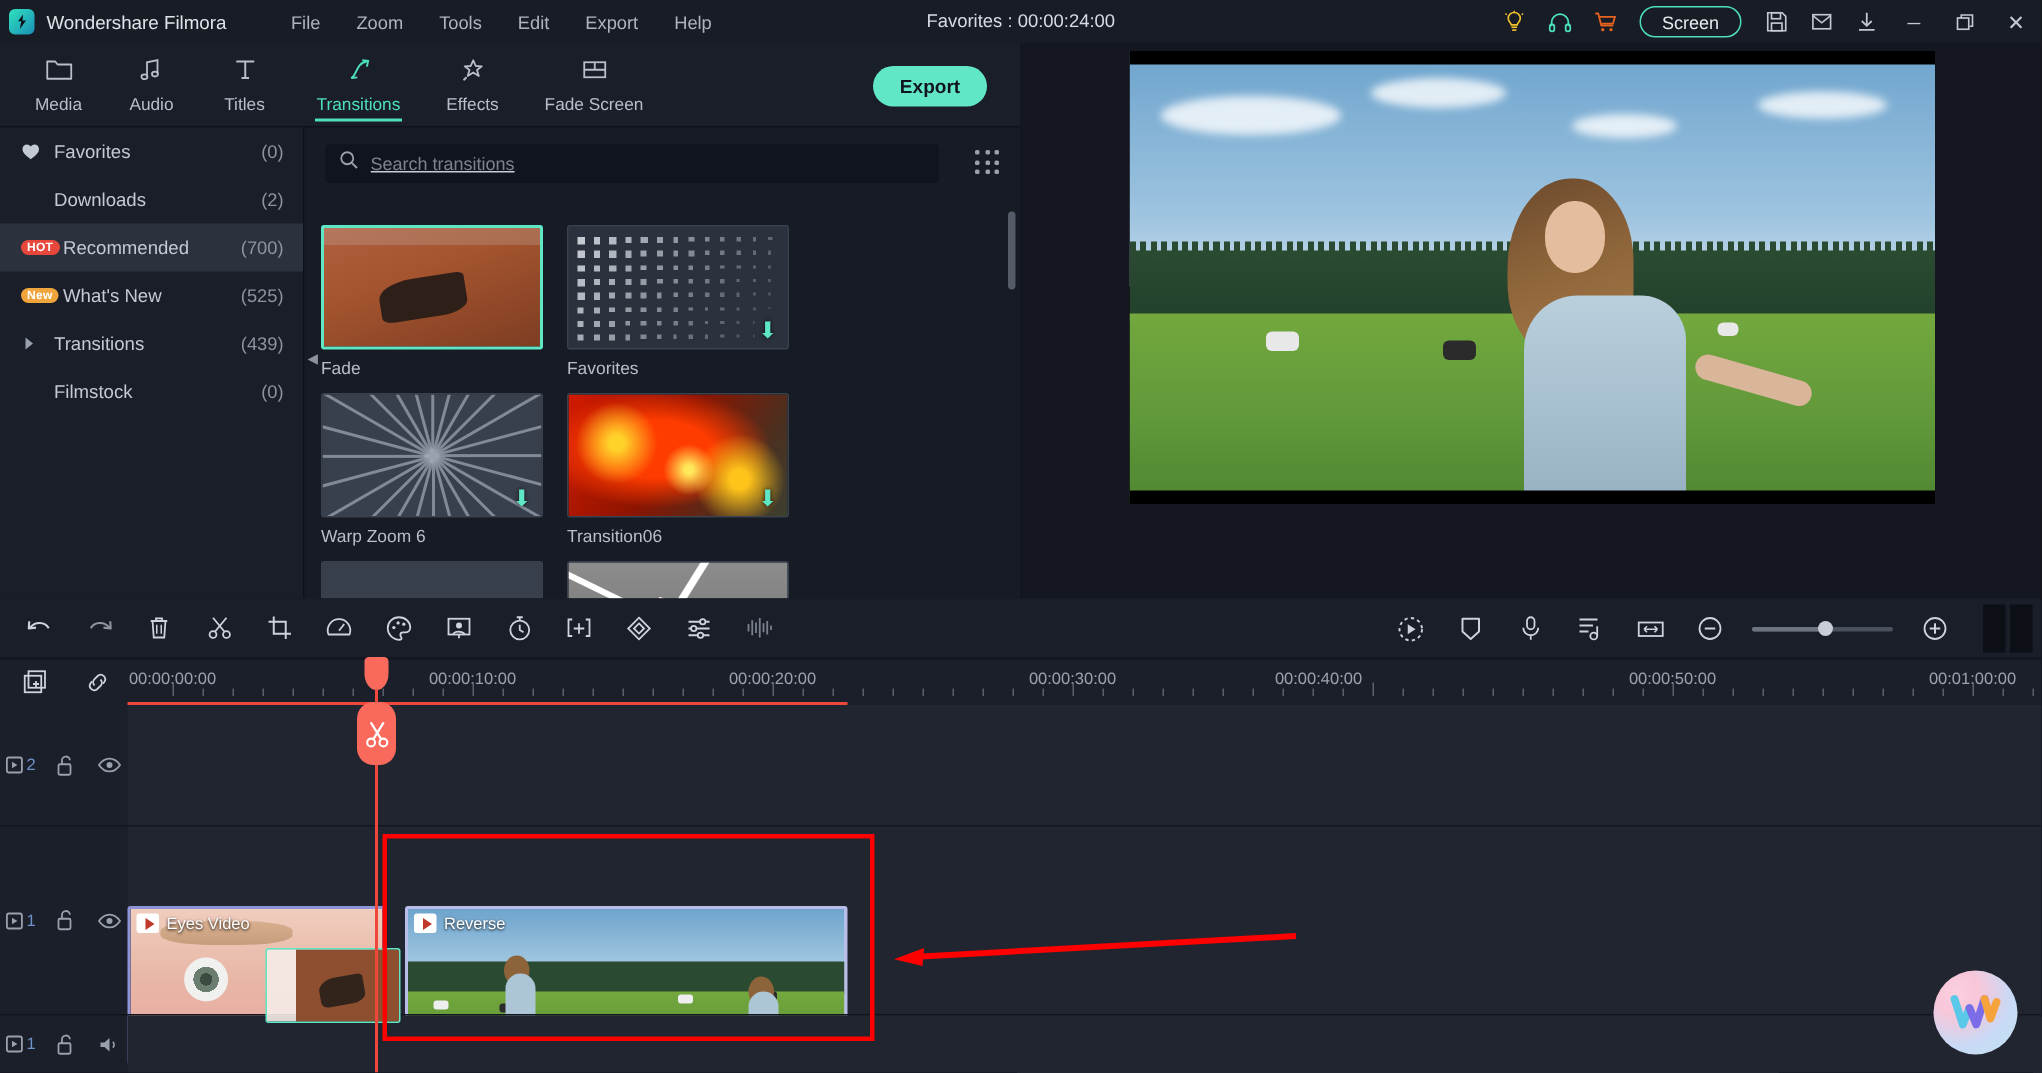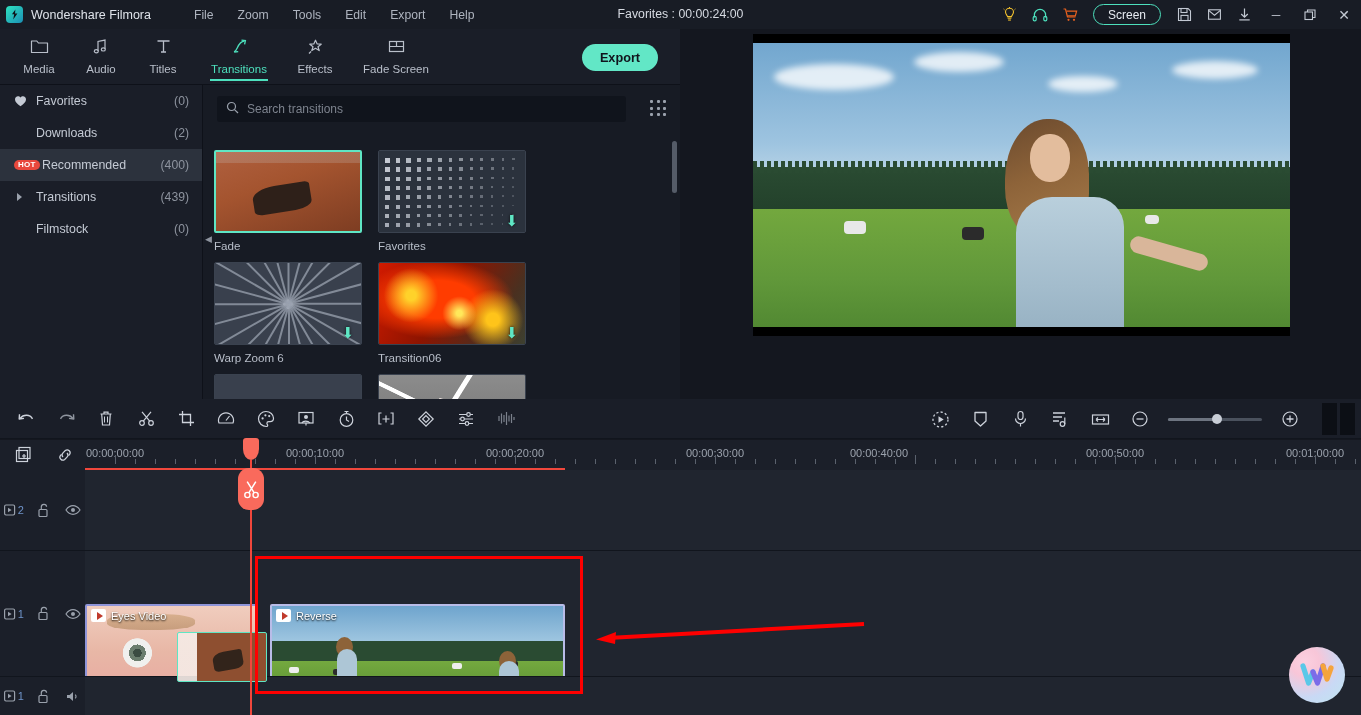--- a/index.html
+++ b/index.html
@@ -95,21 +95,21 @@
     position:absolute; left:204px; top:233px; width:9px; height:12px;
     display:flex; align-items:center; justify-content:center; color:#8d939e; font-size:9px;
     cursor:default; z-index:5;
   }
 
   
   .panel {
     position:absolute; left:203px; top:85px; width:477px; height:314px;
     background:#171b24; overflow:hidden;
   }
-  .searchrow { height:30px; margin:9px 12px 0 14px; display:flex; align-items:center; gap:24px; }
+  .searchrow { height:30px; margin:9px 12px 0 14px; display:flex; align-items:center; gap:24px;text-decoration:underline; }
   .searchbox {
     flex:1; height:26px; background:#10141c; border-radius:3px; display:flex; align-items:center;
     padding:0 9px; gap:8px;
   }
   .searchbox input {
     flex:1; background:transparent; border:none; outline:none; color:#c9ced7; font-size:12px;
     font-family:"Liberation Sans", sans-serif;
   }
   .searchbox input::placeholder { color:#7d838e; }
   .grid-ic { width:18px; height:18px; display:grid; grid-template-columns:repeat(3,1fr); gap:2px; }
@@ -454,21 +454,28 @@
     <div class="side-item">
       <span class="s-ic"></span>
       <span class="s-label">Downloads</span>
       <span class="s-count">(2)</span>
     </div>
     <div class="side-item selected">
       <span class="s-ic">
         <span class="badge hot">HOT</span>
       </span>
       <span class="s-label" style="margin-left:6px">Recommended</span>
-      <span class="s-count">(400)</span>
+      <span class="s-count">(700)</span>
+    </div>
+    <div class="side-item">
+      <span class="s-ic">
+        <span class="badge new">New</span>
+      </span>
+      <span class="s-label" style="margin-left:6px">What's New</span>
+      <span class="s-count">(525)</span>
     </div>
     <div class="side-item">
       <span class="s-ic" style="padding-left:3px">
           <i class="tri"></i>
         </span>
       <span class="s-label">Transitions</span>
       <span class="s-count">(439)</span>
     </div>
     <div class="side-item">
       <span class="s-ic"></span>

